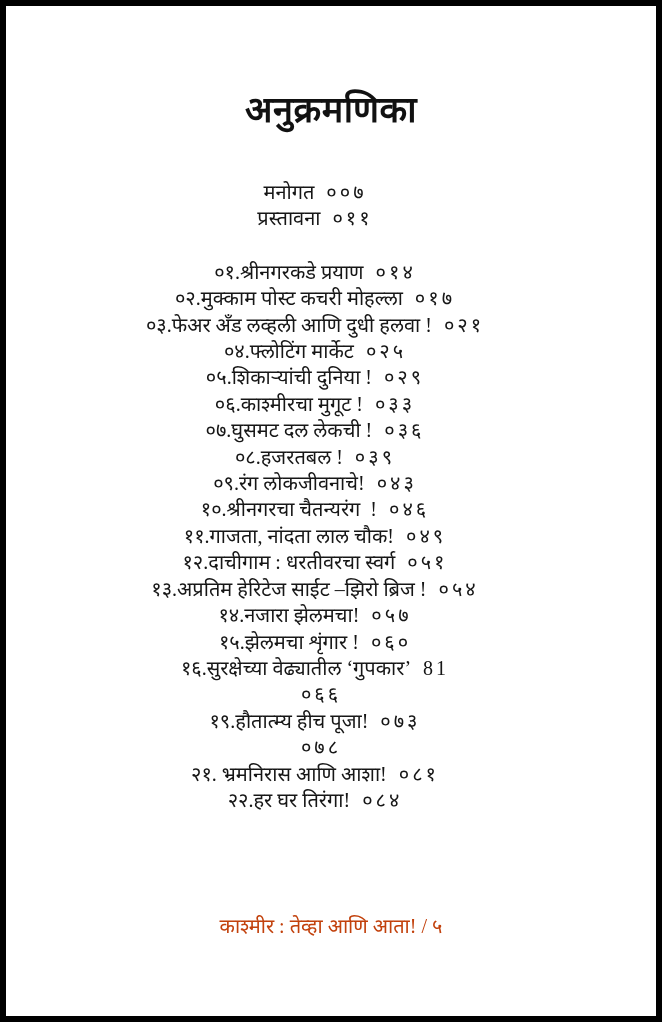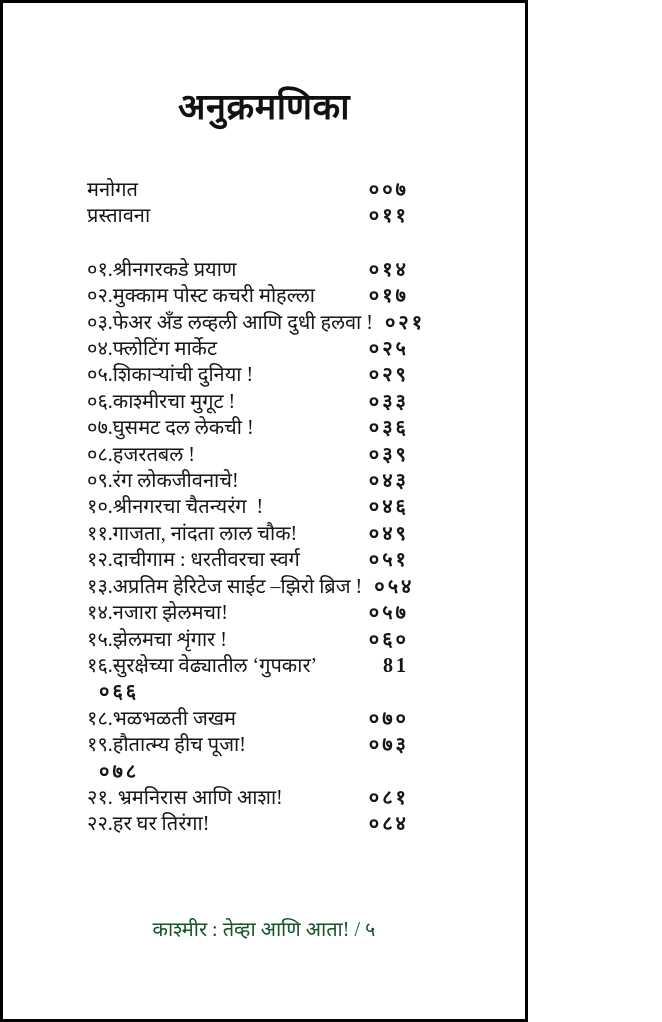--- a/index.html
+++ b/index.html
@@ -2,25 +2,25 @@
 <html lang="mr"><head>
 <meta charset="utf-8">
 <style>
   html, body {
     margin: 0;
     padding: 0;
     background: #ffffff;
   }
   .page {
     position: relative;
-    width: 528px;
+    width: 662px;
     height: 1022px;
     box-sizing: border-box;
     background: #ffffff;
-    border: 3px solid #000000;
+    border: 6px solid #000000;
     font-family: "Liberation Serif", "DejaVu Serif", serif;
     color: #161616;
     overflow: hidden;
   }
   .book-title {
     margin: 0;
     padding-top: 78px;
     text-align: center;
     font-size: 36px;
     font-weight: bold;
@@ -28,43 +28,42 @@
     color: #111111;
   }
   .toc {
     margin: 46px 116px 0 84px; 
   }
   .toc-section-front {
     margin-bottom: 27px;
   }
   .toc-row {
     display: flex;
-    justify-content: space-between;
+    justify-content: center;
     align-items: baseline;
     font-size: 20px;
     line-height: 26.4px;
     white-space: pre;
   }
   .toc-label {
     text-align: left;
   }
   .toc-page {
     text-align: right;
     letter-spacing: 3px;
     margin-left: 12px;
-    font-weight: bold;
   }
   .page-footer {
     position: absolute;
     left: 0;
     right: 0;
     bottom: 77px;
     text-align: center;
     font-size: 20px;
-    color: #14532d;
+    color: #c2410c;
   }
 </style>
 </head>
 <body>
 
 <div class="page">
 
   <h1 class="book-title">अनुक्रमणिका</h1>
 
   <div class="toc">
@@ -83,21 +82,20 @@
         <div class="toc-row"><span class="toc-label">०८.हजरतबल !</span><span class="toc-page">०३९</span></div>
         <div class="toc-row"><span class="toc-label">०९.रंग लोकजीवनाचे!</span><span class="toc-page">०४३</span></div>
         <div class="toc-row"><span class="toc-label">१०.श्रीनगरचा चैतन्यरंग  !</span><span class="toc-page">०४६</span></div>
         <div class="toc-row"><span class="toc-label">११.गाजता, नांदता लाल चौक!</span><span class="toc-page">०४९</span></div>
         <div class="toc-row"><span class="toc-label">१२.दाचीगाम : धरतीवरचा स्वर्ग</span><span class="toc-page">०५१</span></div>
         <div class="toc-row"><span class="toc-label">१३.अप्रतिम हेरिटेज साईट –झिरो ब्रिज !</span><span class="toc-page">०५४</span></div>
         <div class="toc-row"><span class="toc-label">१४.नजारा झेलमचा!</span><span class="toc-page">०५७</span></div>
         <div class="toc-row"><span class="toc-label">१५.झेलमचा शृंगार !</span><span class="toc-page">०६०</span></div>
         <div class="toc-row"><span class="toc-label">१६.सुरक्षेच्या वेढ्यातील ‘गुपकार’</span><span class="toc-page">81</span></div>
         <div class="toc-row"><span class="toc-page">०६६</span></div>
-        <div class="toc-row"><span class="toc-label">१८.भळभळती जखम</span><span class="toc-page">०७०</span></div>
         <div class="toc-row"><span class="toc-label">१९.हौतात्म्य हीच पूजा!</span><span class="toc-page">०७३</span></div>
         <div class="toc-row"><span class="toc-page">०७८</span></div>
         <div class="toc-row"><span class="toc-label">२१. भ्रमनिरास आणि आशा!</span><span class="toc-page">०८१</span></div>
         <div class="toc-row"><span class="toc-label">२२.हर घर तिरंगा!</span><span class="toc-page">०८४</span></div>
       </div>
   </div>
 
   <div class="page-footer">काश्मीर : तेव्हा आणि आता! / ५</div>
 
 </div>

